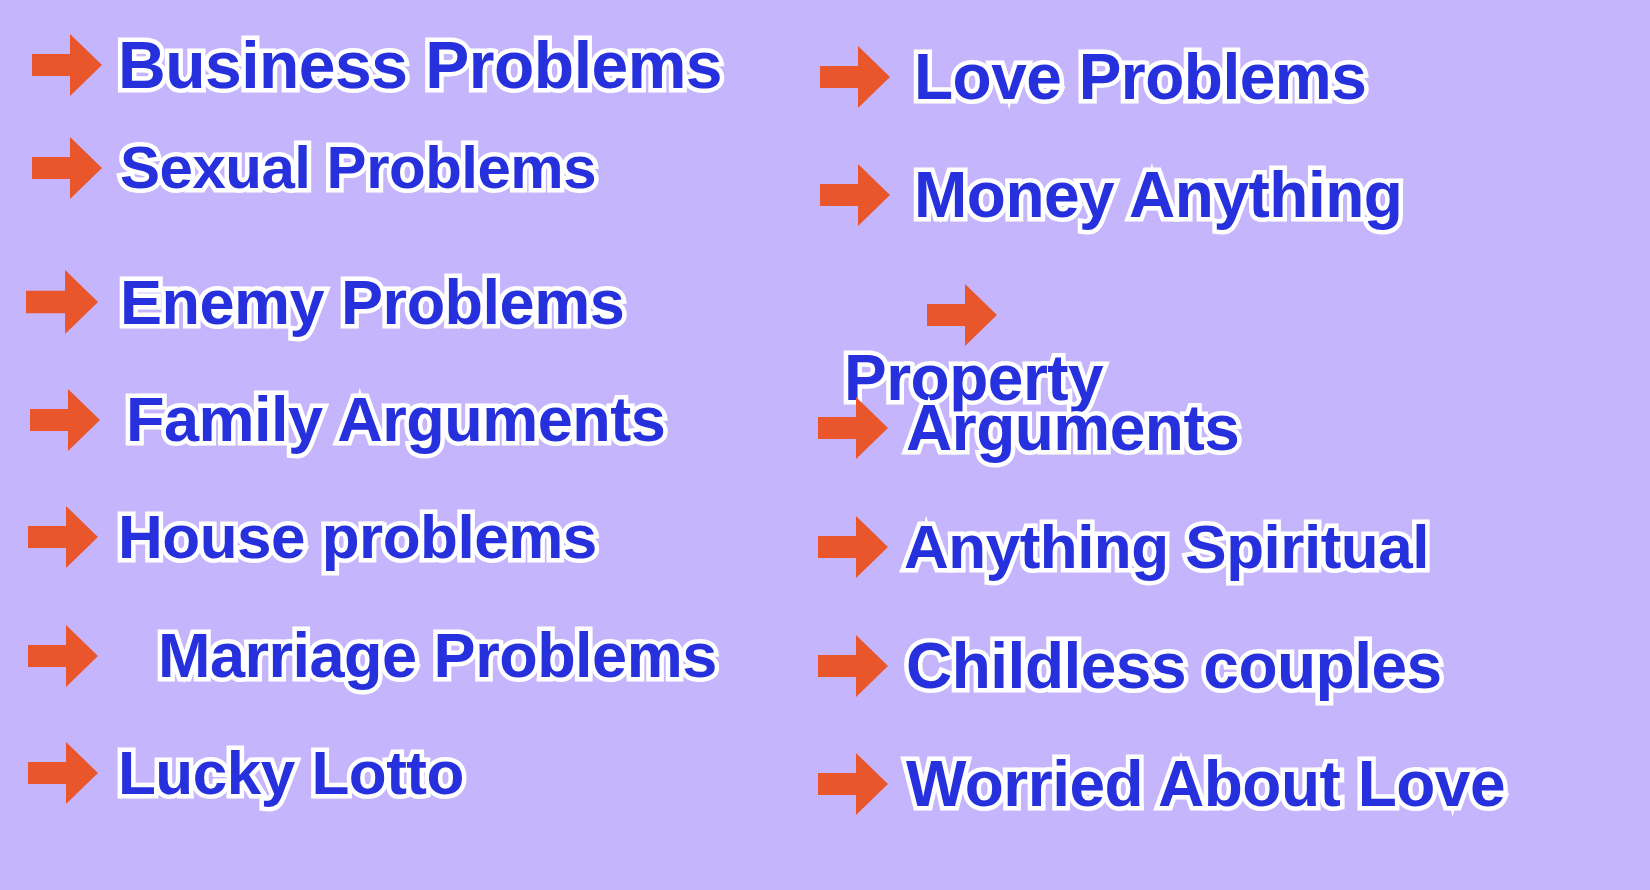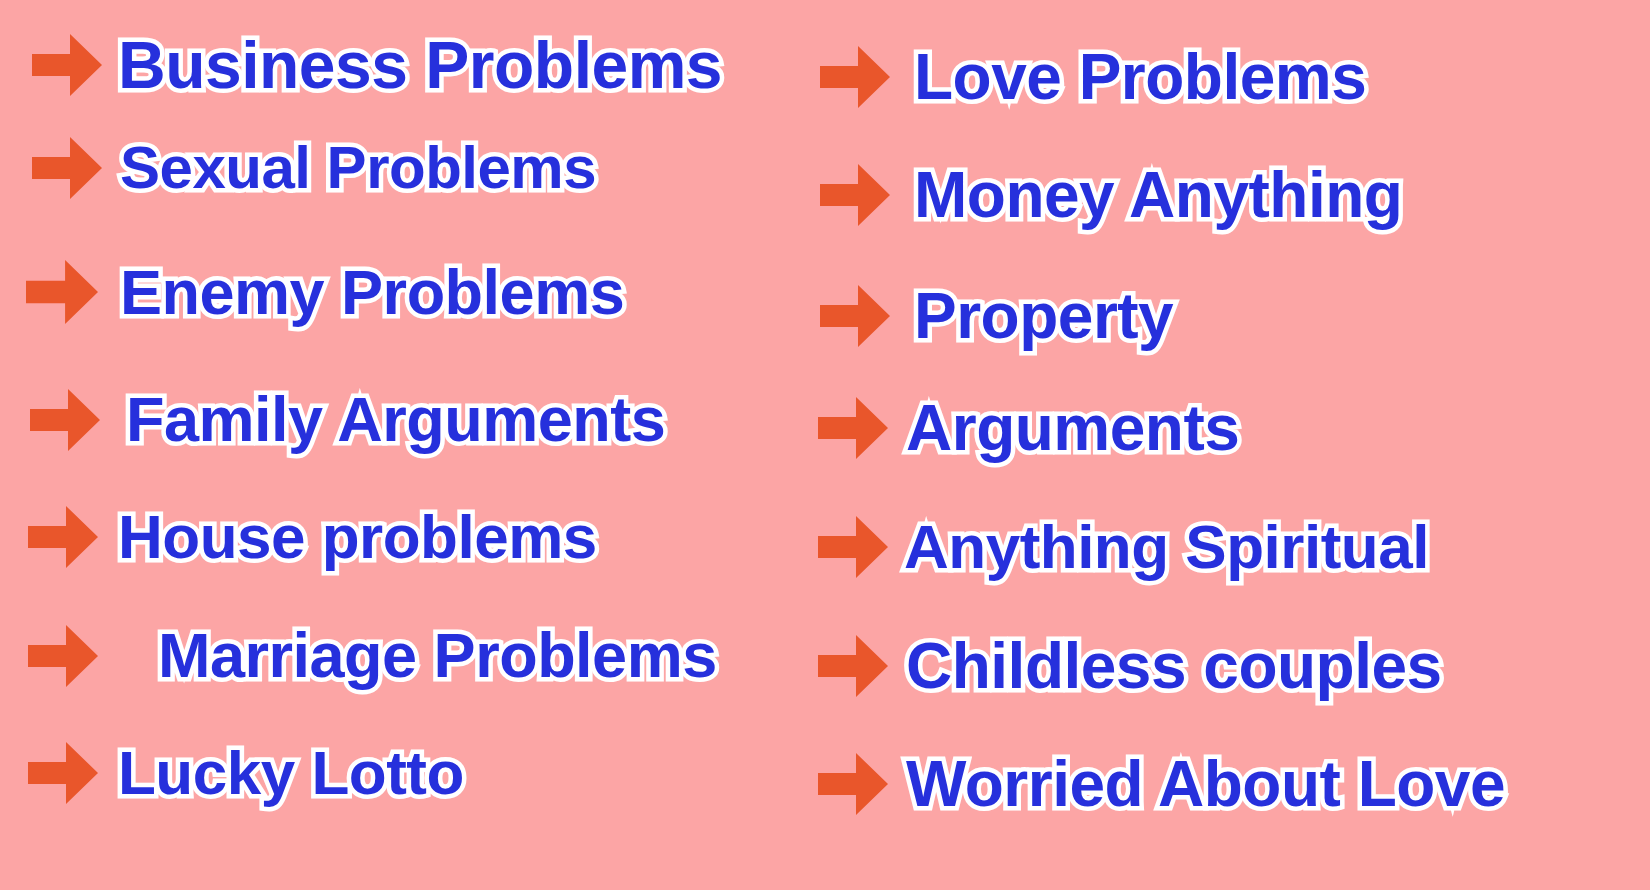--- a/index.html
+++ b/index.html
@@ -68,21 +68,21 @@
         -4px -6px 0 #fff,  4px -6px 0 #fff,
         -6px -4px 0 #fff,  6px -4px 0 #fff,
         -6px  4px 0 #fff,  6px  4px 0 #fff,
         -4px  6px 0 #fff,  4px  6px 0 #fff;
     }
   }
 </style>
 </head>
 <body>
 
-<div id="poster" style="background: #fca5a5;">
+<div id="poster" style="background: #c4b5fd;">
 
   <div class="column column-left">
 
     <div class="list-row" style="left:32px; top:32px;">
       <span class="arrow-icon">
         <svg width="70" height="62" viewBox="0 0 70 62" aria-hidden="true">
           <polygon points="0,20 38,20 38,0 70,31 38,62 38,42 0,42" fill="#E9562B"></polygon>
         </svg>
       </span>
       <span class="row-label" style="font-size: 66px; margin-left: 16px; color: rgb(38, 48, 220);">Business Problems</span>
@@ -90,21 +90,21 @@
 
     <div class="list-row" style="left:32px; top:137px;">
       <span class="arrow-icon">
         <svg width="70" height="62" viewBox="0 0 70 62" aria-hidden="true">
           <polygon points="0,20 38,20 38,0 70,31 38,62 38,42 0,42" fill="#E9562B"></polygon>
         </svg>
       </span>
       <span class="row-label" style="font-size: 60px; margin-left: 18px; color: rgb(38, 48, 220);">Sexual Problems</span>
     </div>
 
-    <div class="list-row" style="left:26px; top:260px;">
+    <div class="list-row" style="left:26px; top:270px;">
       <span class="arrow-icon">
         <svg width="72" height="64" viewBox="0 0 70 62" aria-hidden="true">
           <polygon points="0,20 38,20 38,0 70,31 38,62 38,42 0,42" fill="#E9562B"></polygon>
         </svg>
       </span>
       <span class="row-label" style="font-size: 63px; margin-left: 22px; color: rgb(38, 48, 220);">Enemy Problems</span>
     </div>
 
     <div class="list-row" style="left:30px; top:388px;">
       <span class="arrow-icon">
@@ -157,21 +157,21 @@
 
     <div class="list-row" style="left:10px; top:163px;">
       <span class="arrow-icon">
         <svg width="70" height="62" viewBox="0 0 70 62" aria-hidden="true">
           <polygon points="0,20 38,20 38,0 70,31 38,62 38,42 0,42" fill="#E9562B"></polygon>
         </svg>
       </span>
       <span class="row-label" style="font-size: 64px; margin-left: 24px; color: rgb(38, 48, 220);">Money Anything</span>
     </div>
 
-    <div class="list-row" style="left:10px; top:284px;">
+    <div class="list-row" style="left:10px; top:284px;flex-direction:column;">
       <span class="arrow-icon">
         <svg width="70" height="62" viewBox="0 0 70 62" aria-hidden="true">
           <polygon points="0,20 38,20 38,0 70,31 38,62 38,42 0,42" fill="#E9562B"></polygon>
         </svg>
       </span>
       <span class="row-label" style="font-size: 64px; margin-left: 24px; color: rgb(38, 48, 220);">Property</span>
     </div>
 
     <div class="list-row" style="left:8px; top:396px;">
       <span class="arrow-icon">

